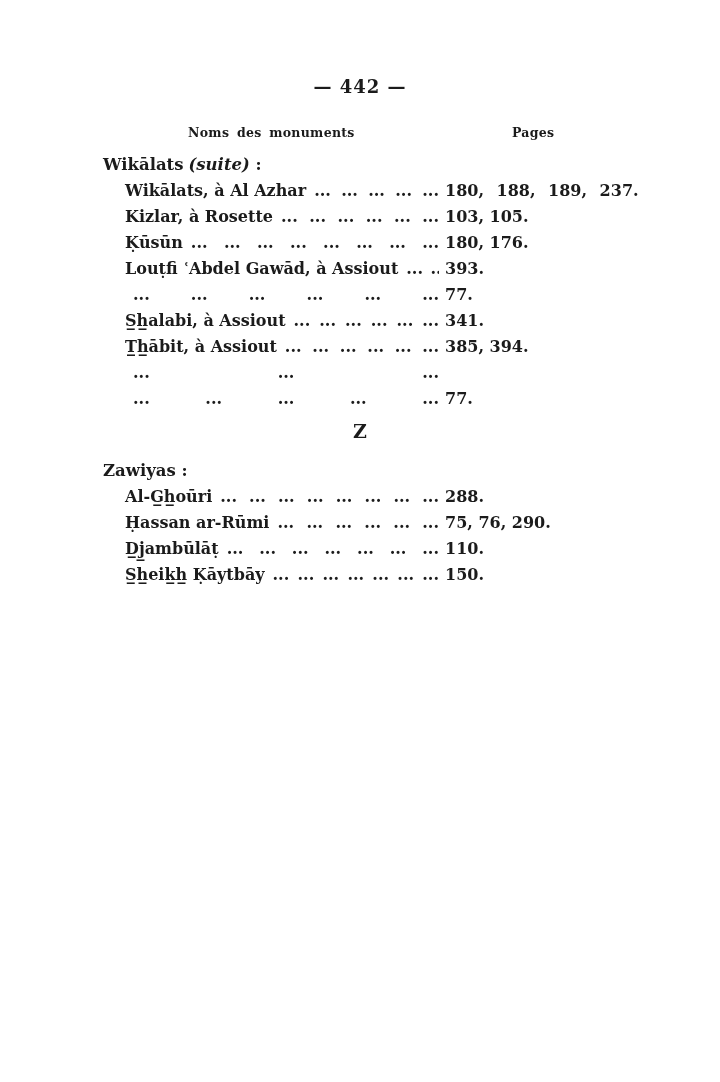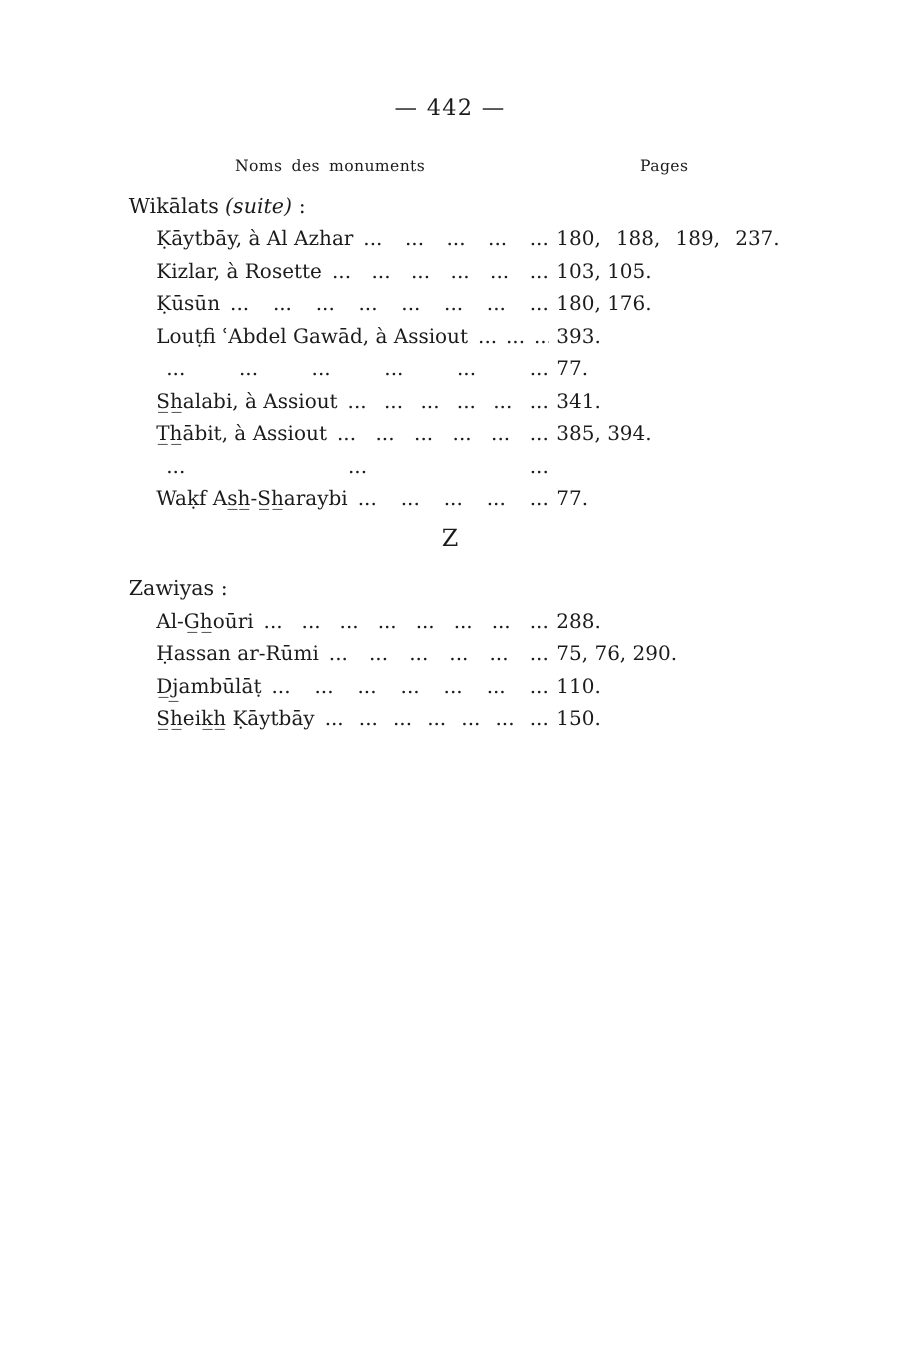--- a/index.html
+++ b/index.html
@@ -3,21 +3,21 @@
 <meta charset="utf-8">
 <style>
   html, body { margin:0; padding:0; background:#ffffff; }
   .page {
     position: relative;
     width: 720px;
     height: 1082px;
     background: #ffffff;
     color: #1b1b1b;
     font-family: "DejaVu Serif", serif;
-    font-weight: normal;
+    font-weight: bold;
     overflow: hidden;
   }
   .page-number {
     position: absolute;
     top: 76px; left: 0; right: 0;
     text-align: center;
     font-size: 18px;
     letter-spacing: 1px;
   }
   .col-header-names {
@@ -92,21 +92,21 @@
 
   <div class="content">
 
     <div class="section">
       <div class="section-title">
         <span>Wikālats</span><span class="suffix">(suite)</span><span> :</span>
       </div>
 
       <div class="entry">
         <span class="entry-left">
-            <span class="name">Ḳāytbāy, à Al Azhar</span>
+            <span class="name">Wikālats, à Al Azhar</span>
             <span class="leader">... ... ... ... ...</span>
           </span>
         <span class="pages pages-wide">180, 188, 189, 237.</span>
       </div>
       <div class="entry">
         <span class="entry-left">
             <span class="name">Kizlar, à Rosette</span>
             <span class="leader">... ... ... ... ... ...</span>
           </span>
         <span class="pages">103, 105.</span>
@@ -145,21 +145,20 @@
           </span>
         <span class="pages">385, 394.</span>
       </div>
       <div class="entry">
         <span class="entry-left">
             <span class="leader">... ... ...</span>
           </span>
       </div>
       <div class="entry">
         <span class="entry-left">
-            <span class="name">Waḳf As̲h̲-S̲h̲araybi</span>
             <span class="leader">... ... ... ... ...</span>
           </span>
         <span class="pages">77.</span>
       </div>
     </div>
 
     <div class="letter-heading">Z</div>
 
     <div class="section">
       <div class="section-title second">

